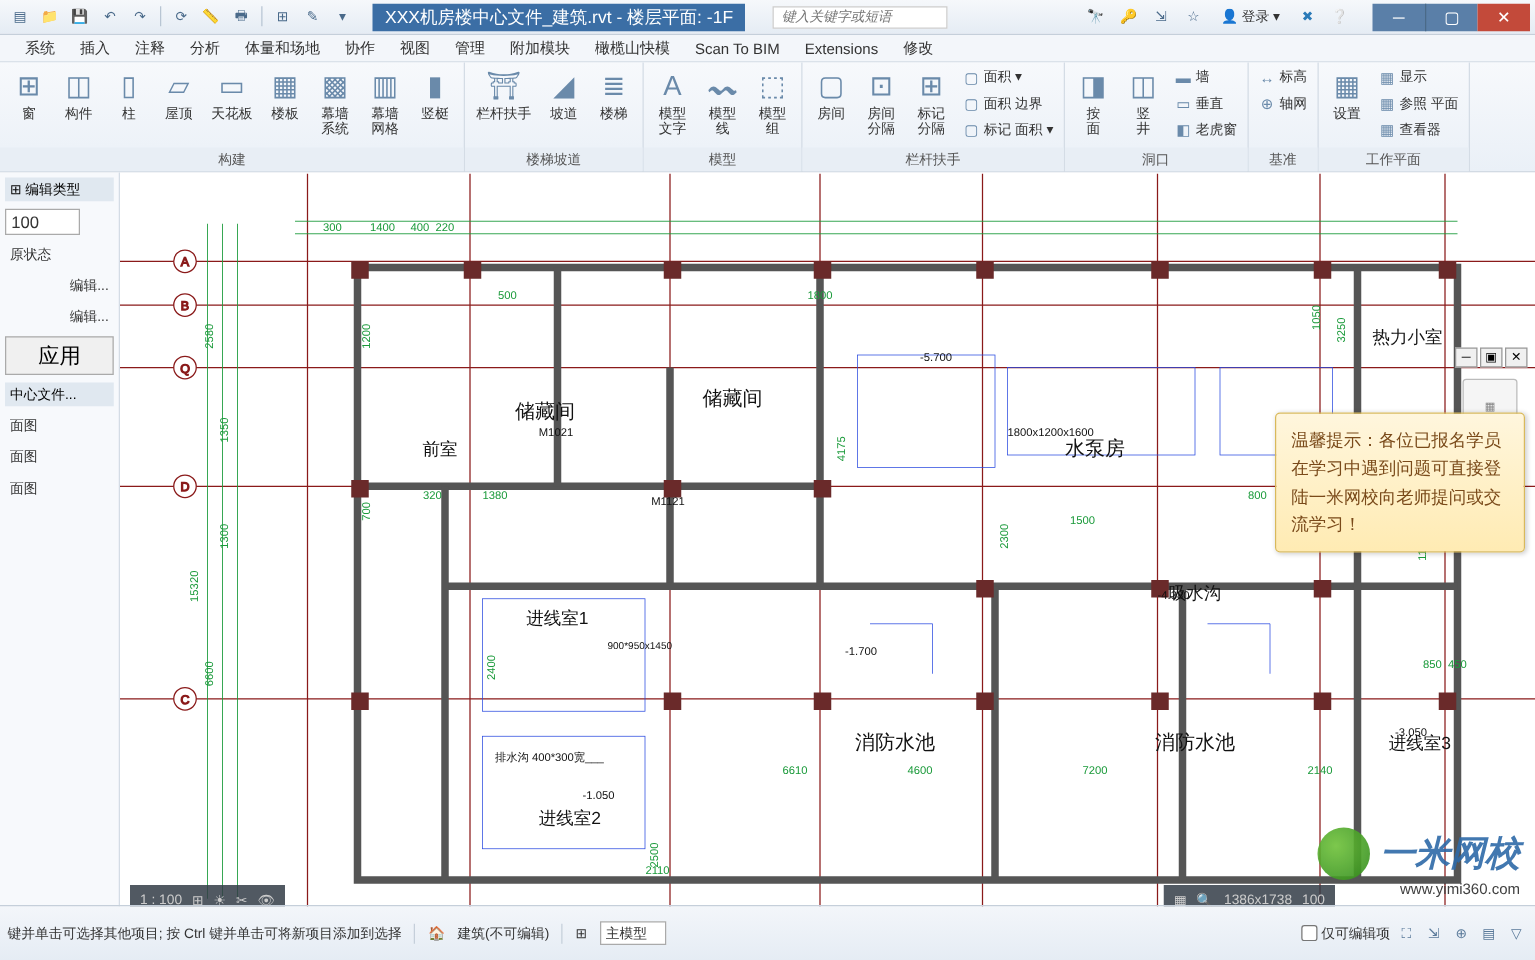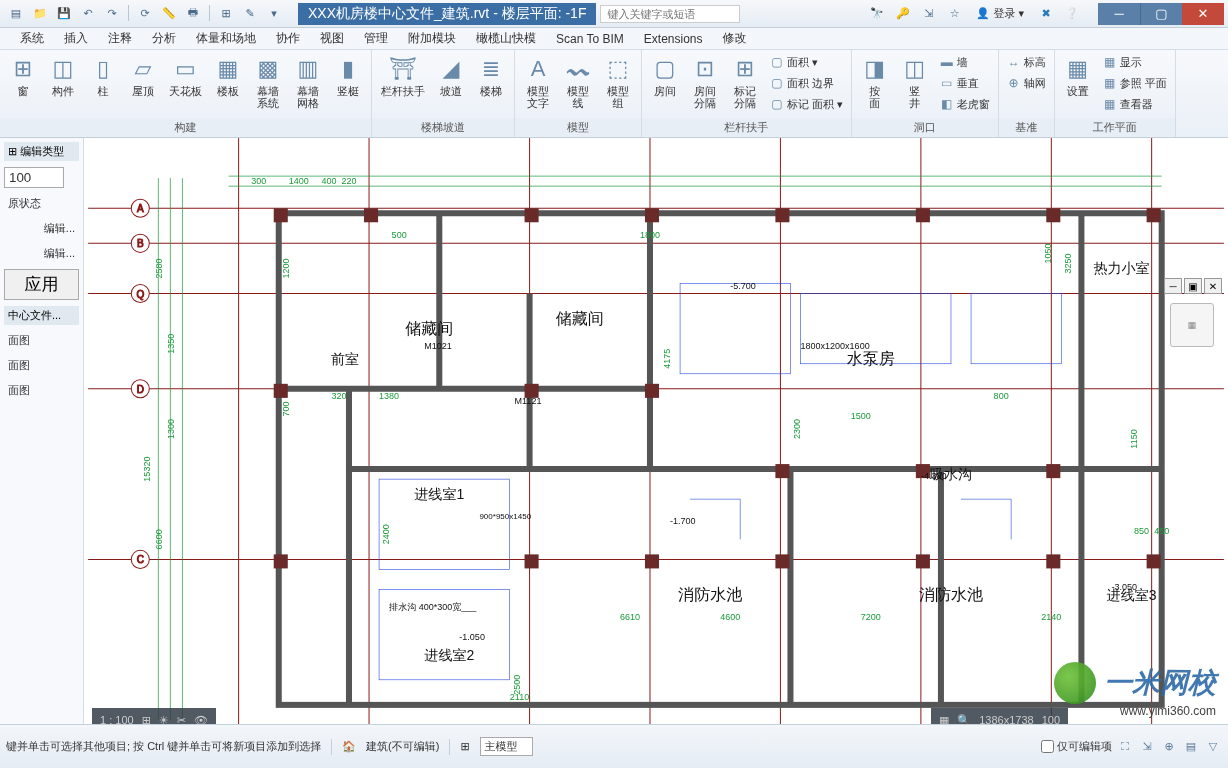--- a/index.html
+++ b/index.html
@@ -4,21 +4,21 @@
 <style>
 * { margin: 0; padding: 0; box-sizing: border-box; font-family: "Microsoft YaHei", Arial, sans-serif; }
 body { width: 1228px; height: 768px; background: #fff; overflow: hidden; position: relative; }
 
 
 .titlebar { height: 28px; background: linear-gradient(#f6f8fb,#e5ecf4); display: flex; align-items: center; border-bottom: 1px solid #c5cfda; font-size: 11px; }
 .qat { display: flex; gap: 4px; padding: 0 6px; }
 .qat-btn { width: 20px; height: 18px; display: flex; align-items: center; justify-content: center; color: #4a6a8a; cursor: pointer; border: 1px solid transparent; border-radius: 2px; }
 .qat-sep { width: 1px; height: 16px; background: #b8c5d3; margin: 0 2px; }
 .doc-title { background: #3b6ea5; color: #fff; padding: 2px 10px; font-size: 14px; margin-left: 8px; }
-.search-box { margin-left: 4px; font-size: 11px; color: #888; padding: 2px 6px; border: 1px solid #ccc; background: #fff; width: 140px; }
+.search-box { margin-left: 22px; font-size: 11px; color: #888; font-style: italic; padding: 2px 6px; border: 1px solid #ccc; background: #fff; width: 140px; }
 .titlebar-right { margin-left: auto; display: flex; align-items: center; gap: 6px; padding-right: 4px; }
 .tb-icon { width: 20px; height: 18px; display: flex; align-items: center; justify-content: center; color: #4a6a8a; cursor: pointer; }
 .login-btn { display: flex; align-items: center; gap: 3px; font-size: 11px; color: #333; padding: 2px 6px; cursor: pointer; }
 .win-controls { display: flex; margin-left: 10px; }
 .win-btn { width: 42px; height: 22px; display: flex; align-items: center; justify-content: center; color: #fff; font-size: 13px; cursor: pointer; }
 .win-min { background: #5a7fa8; }
 .win-max { background: #5a7fa8; border-left: 1px solid #4a6a88; }
 .win-close { background: #c34a3a; }
 
 
@@ -33,21 +33,21 @@
 .rbtn { display: flex; flex-direction: column; align-items: center; justify-content: flex-start; padding: 2px 4px; cursor: pointer; border: 1px solid transparent; border-radius: 2px; min-width: 36px; }
 .rbtn-icon { width: 28px; height: 28px; font-size: 22px; color: #6a8aaa; display: flex; align-items: center; justify-content: center; }
 .rbtn-label { font-size: 11px; color: #333; text-align: center; line-height: 1.1; margin-top: 2px; white-space: pre; }
 .rbtn-sm { flex-direction: row; min-width: auto; padding: 1px 3px; gap: 3px; height: 20px; align-items: center; }
 .rbtn-sm .rbtn-icon { width: 14px; height: 14px; font-size: 12px; }
 .rbtn-sm .rbtn-label { margin: 0; font-size: 11px; }
 .rg-col { display: flex; flex-direction: column; gap: 1px; }
 
 
 .main { position: absolute; top: 138px; left: 0; right: 0; bottom: 28px; display: flex; }
-.side-panel { width: 84px; background: #f7f9fc; border-right: 1px solid #d4dce5; font-size: 11px; padding: 4px; display: flex; flex-direction: column; gap: 6px; }
+.side-panel { width: 96px; background: #f7f9fc; border-right: 1px solid #d4dce5; font-size: 11px; padding: 4px; display: flex; flex-direction: column; gap: 6px; }
 .side-item { padding: 2px 4px; color: #333; }
 .side-btn { padding: 3px 6px; border: 1px solid #aaa; background: #f0f0f0; text-align: center; cursor: pointer; font-size: 17px; font-family: Liberation Mono, monospace; }
 .side-header { background: #e0e8f0; padding: 2px 4px; font-size: 11px; }
 
 .canvas-wrap { flex: 1; position: relative; background: #fff; overflow: hidden; }
 
 
 .plan-svg { width: 100%; height: 100%; }
 
 
@@ -479,20 +479,21 @@
       </g>
     </svg>
 
     <div class="win-ctrl-mini">
       <span>─</span>
       <span>▣</span>
       <span>✕</span>
     </div>
     <div class="nav-cube">▦</div>
 
+    <div class="hint-box">温馨提示：各位已报名学员在学习中遇到问题可直接登陆一米网校向老师提问或交流学习！</div>
 
     <div class="view-ctrl" style="right:auto;left:8px;bottom:8px">
       <span>1 : 100</span>
       <span>⊞</span>
       <span>☀</span>
       <span>✂</span>
       <span>👁</span>
     </div>
     <div class="view-ctrl" style="left:auto;right:160px;bottom:8px">
       <span>▦</span>

